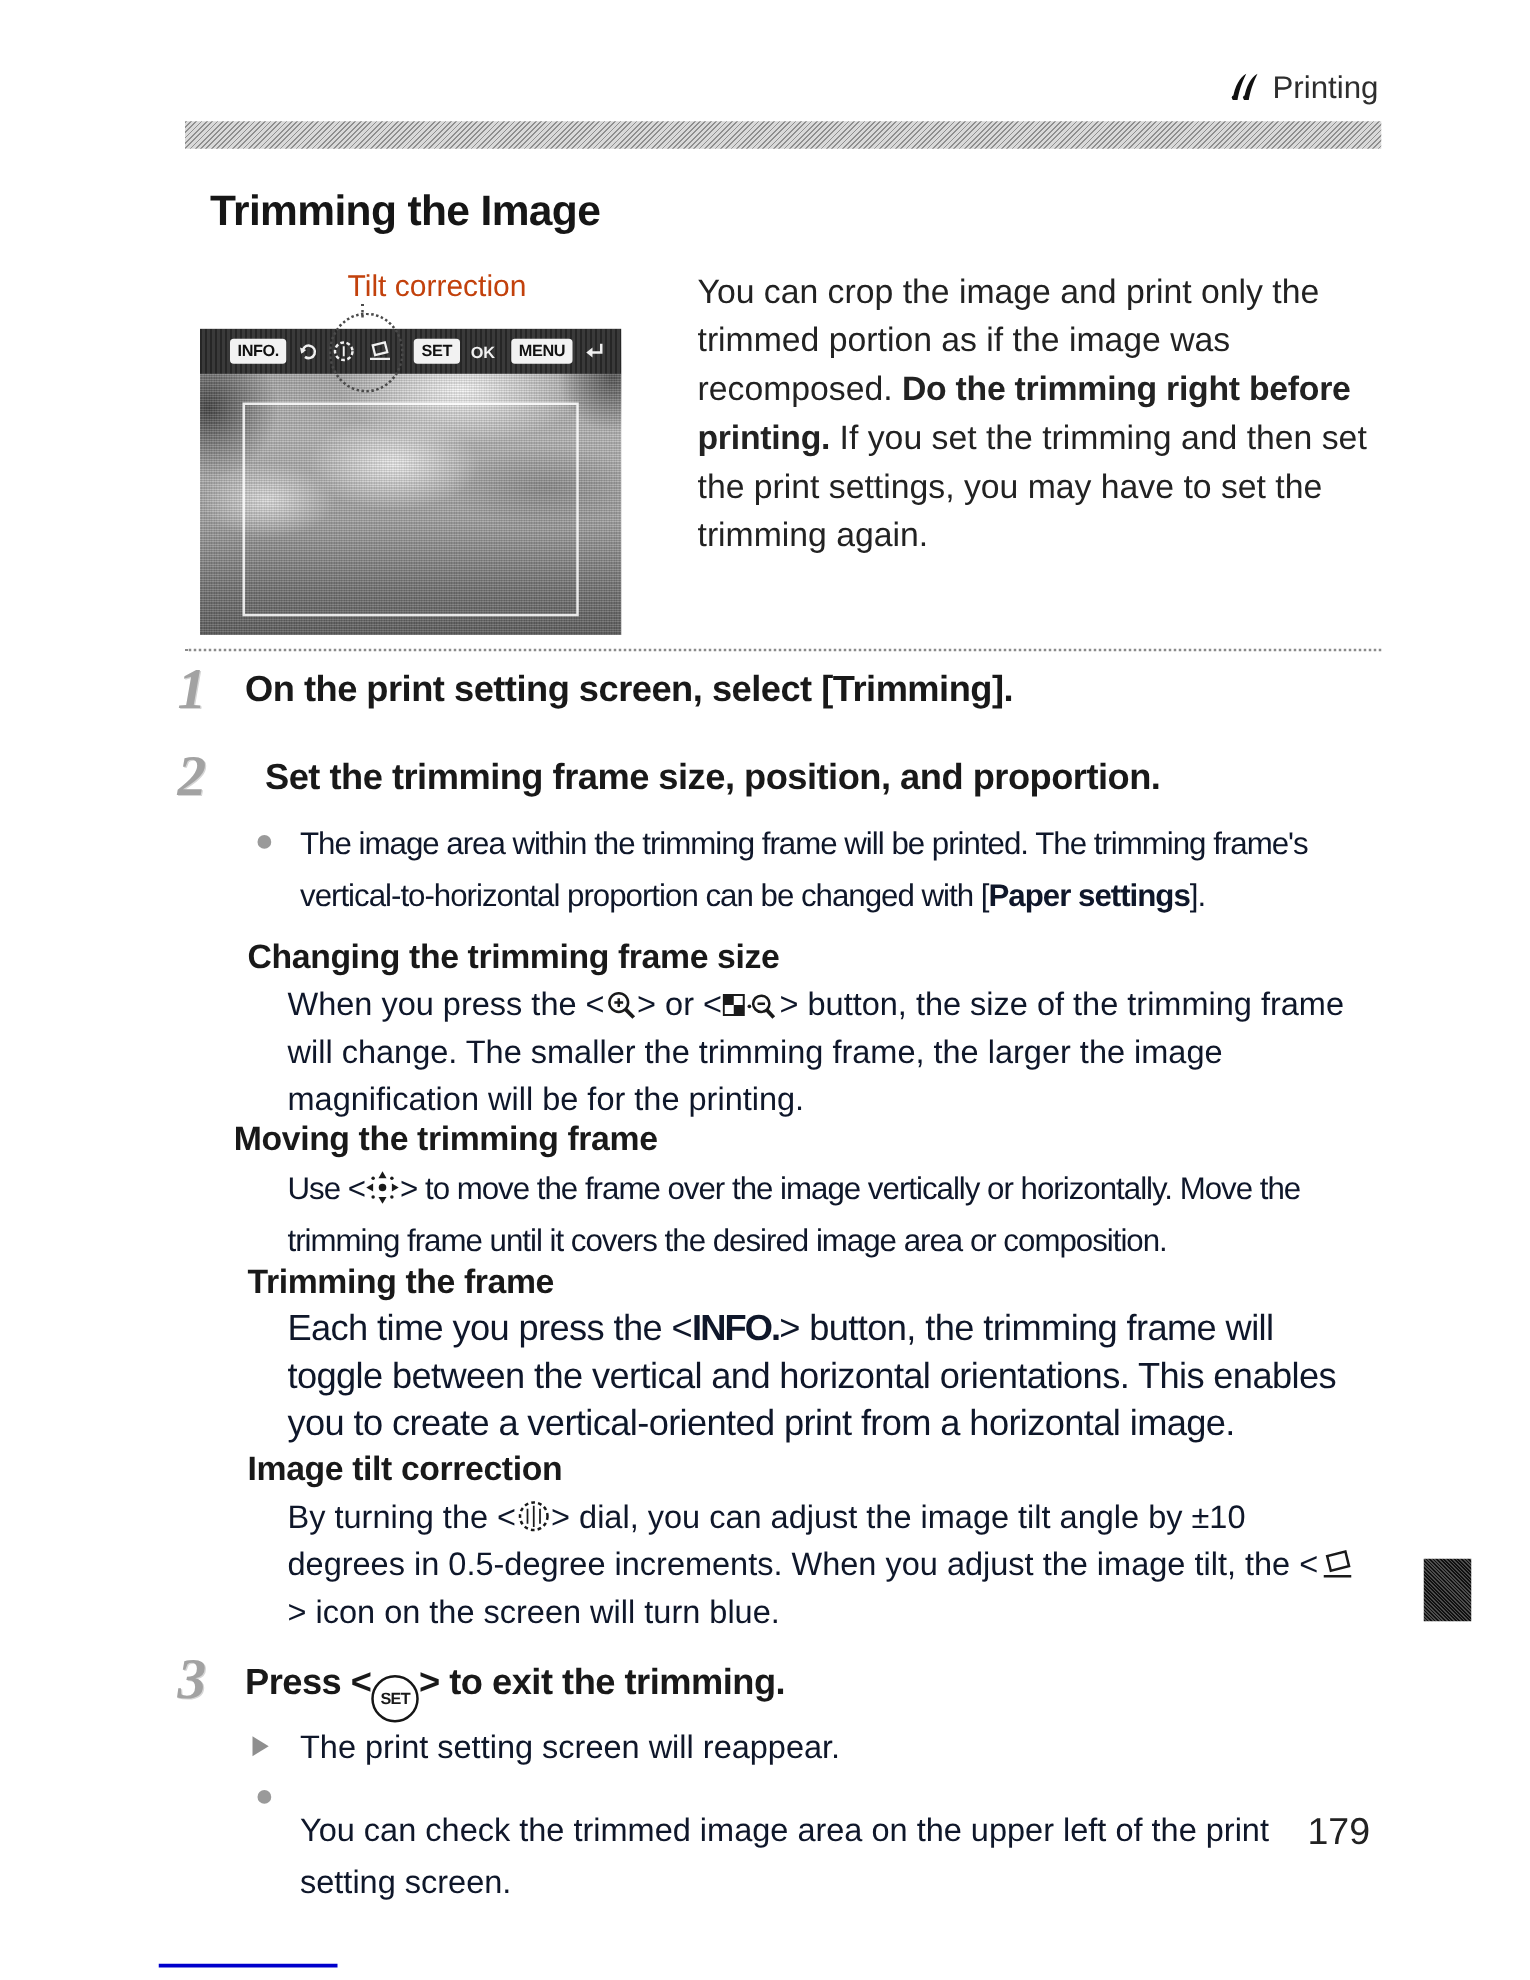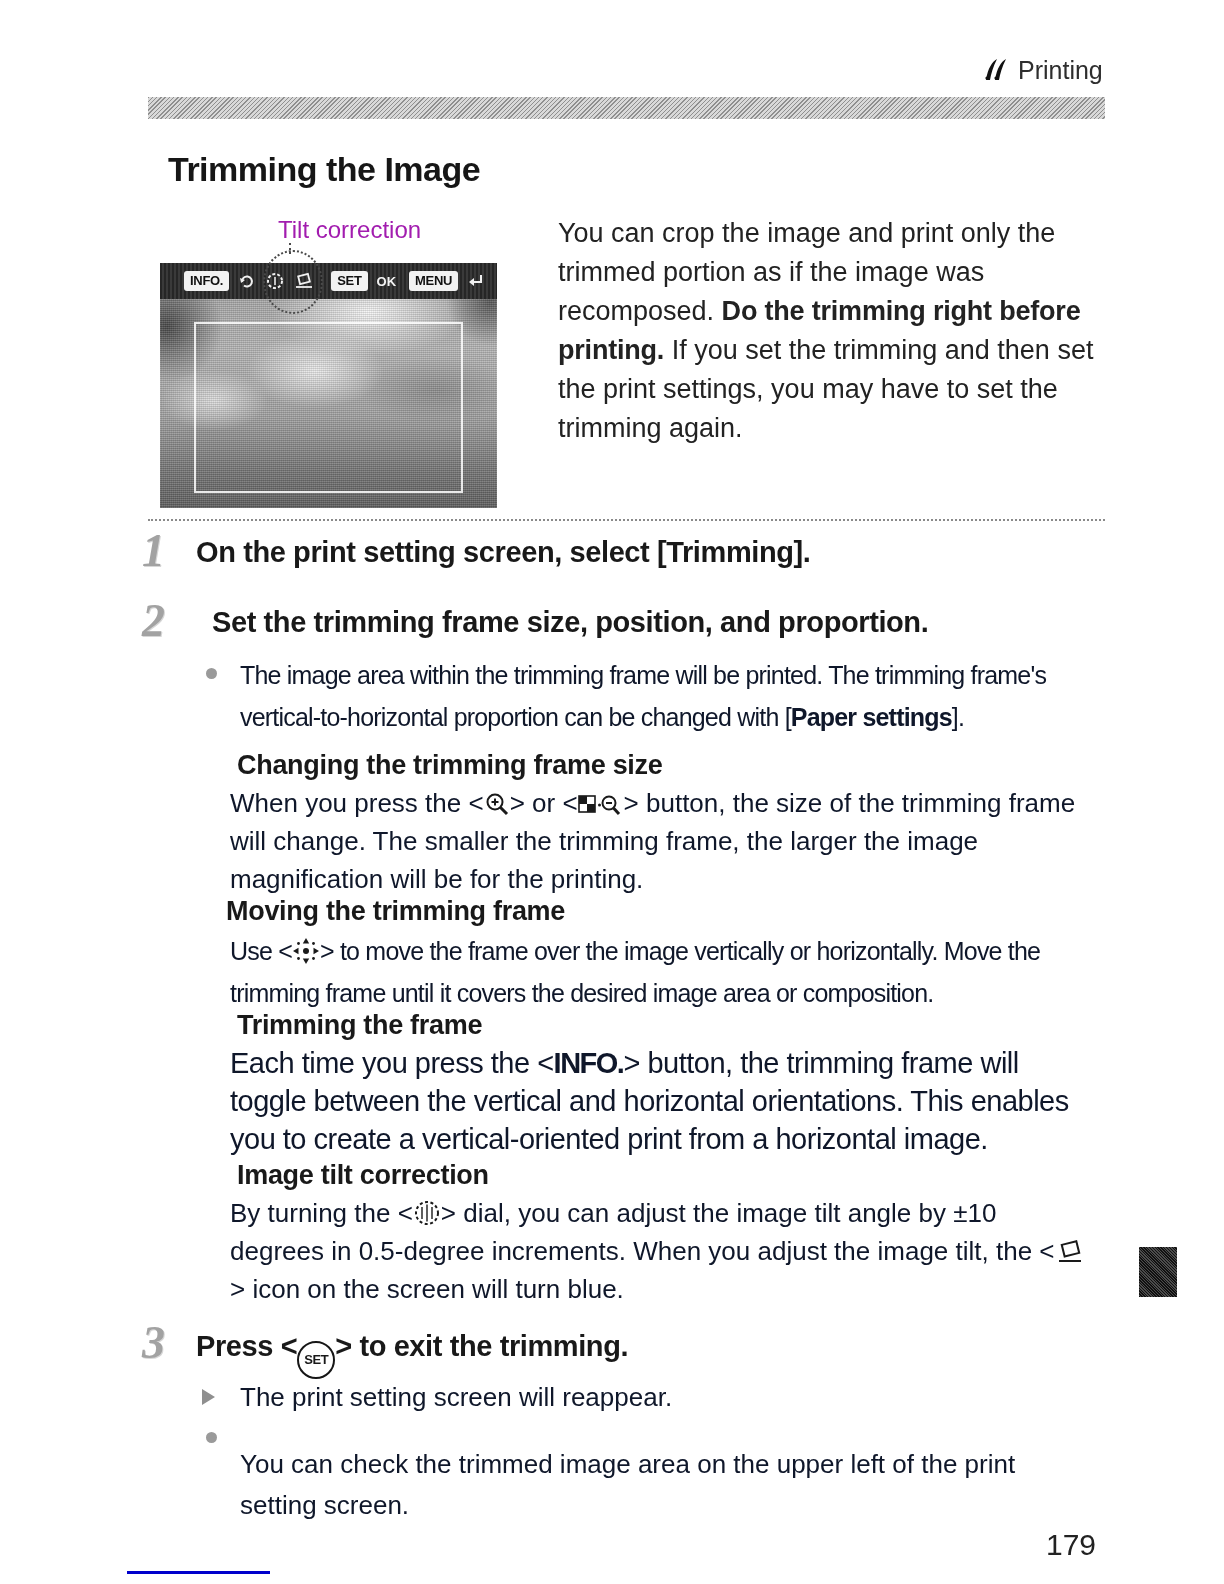--- a/index.html
+++ b/index.html
@@ -28,52 +28,52 @@
       background:repeating-linear-gradient(0deg,rgba(255,255,255,.10) 0 1px,rgba(0,0,0,.10) 1px 2px),
                  repeating-linear-gradient(90deg,rgba(255,255,255,.06) 0 1px,rgba(0,0,0,.06) 1px 2px); }
   .lcd-toolbar { position:absolute; left:0; top:0; width:100%; height:36px;
       background:repeating-linear-gradient(90deg,#262626 0 2px,#3a3a3a 2px 4px);
       display:flex; align-items:center; gap:9px; padding-left:24px; }
   .pill { background:#f2f2f2; color:#111; border-radius:3px; font-size:13px; font-weight:bold;
       letter-spacing:-0.3px; padding:2px 6px; line-height:16px; }
   .tb-text { color:#f2f2f2; font-size:13px; font-weight:bold; }
   .trim-frame { position:absolute; left:10%; top:24%; width:80%; height:70%;
       border:2px solid rgba(255,255,255,.85); }
-  .callout-label { left:278px; top:216px; font-size:24px; color:#a21caf; }
+  .callout-label { left:278px; top:216px; font-size:24px; color:#c2410c; }
   .callout-line { left:289px; top:243px; height:11px; border-left:2px dotted #4a4a4a; }
   .callout-ellipse { left:263px; top:250px; width:60px; height:64px; border:2px dotted #4a4a4a; border-radius:50%; }
 
   
   .intro { left:558px; top:214px; width:538px; font-size:27px; line-height:39px; color:#222; }
   .intro b { letter-spacing:-0.2px; }
 
   
   .divider { left:148px; top:519px; width:957px; border-top:2px dotted #8a8a8a; }
 
   
   .stepnum { font-family:"Liberation Serif", serif; font-style:italic; font-weight:bold;
       font-size:46px; color:#a2a2a2; line-height:1;
       text-shadow:1px 1px 0 #d6d6d6; }
   .steptitle { font-size:29px; font-weight:bold; color:#191919; letter-spacing:-0.4px; }
 
   .body-text { font-size:26px; line-height:38px; color:#0f172a; }
   .cond { font-size:25px; letter-spacing:-0.8px; line-height:42px; }
-  .subhead { font-size:27px; font-weight:bold; color:#191919; letter-spacing:-0.3px;margin-left:39px; }
+  .subhead { font-size:27px; font-weight:bold; color:#191919; letter-spacing:-0.3px; }
 
   .bullet-dot { width:11px; height:11px; border-radius:50%; background:#9a9a9a; }
   .bullet-arrow { width:0; height:0; border-left:13px solid #8f8f8f; border-top:8px solid transparent; border-bottom:8px solid transparent; }
 
   .icon-inline { display:inline-block; vertical-align:-5px; }
   .btn-name { font-weight:bold; letter-spacing:-1.5px; }
 
   .set-circle { display:inline-flex; align-items:center; justify-content:center;
       width:38px; height:38px; border:2px solid #161616; border-radius:50%;
       font-size:13px; font-weight:bold; letter-spacing:-0.5px; vertical-align:-8px; }
 
-  .page-number { left:1046px; top:1528px; font-size:30px; color:#222; }
+  .page-number { left:1046px; top:1449px; font-size:30px; color:#222; }
   .chapter-tab { left:1139px; top:1247px; width:38px; height:50px;
       background:repeating-linear-gradient(45deg,#101010 0 1px,#4c4c4c 1px 2px); }
   .blue-line { left:127px; top:1571px; width:143px; height:3px; }
 </style>
 </head>
 <body>
 
 <div class="abs" style="left:980px; top:56px; display:flex; align-items:flex-start; gap:8px;">
   <svg class="abs-icon" width="30" height="30" viewBox="0 0 30 30">
     <path d="M6,24 C8,12 12,6 17,3 C13,11 11,18 10,24 Z" fill="#111"></path>

